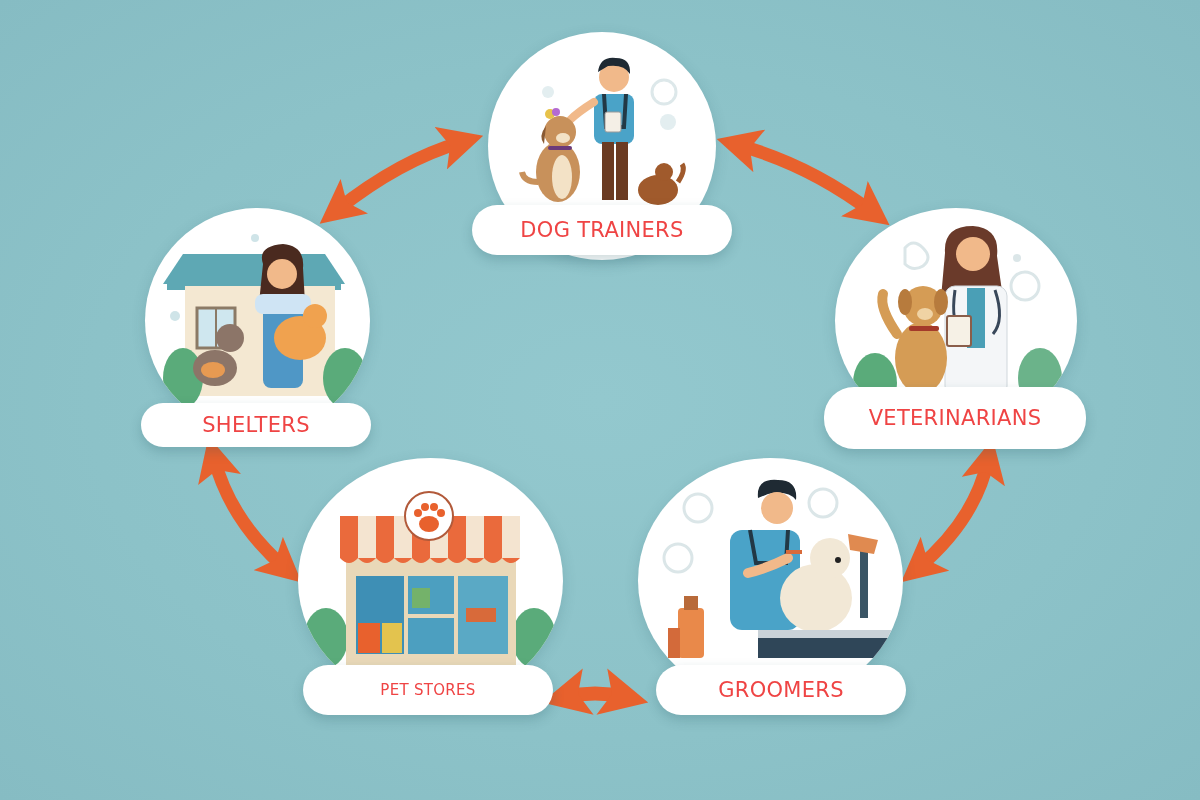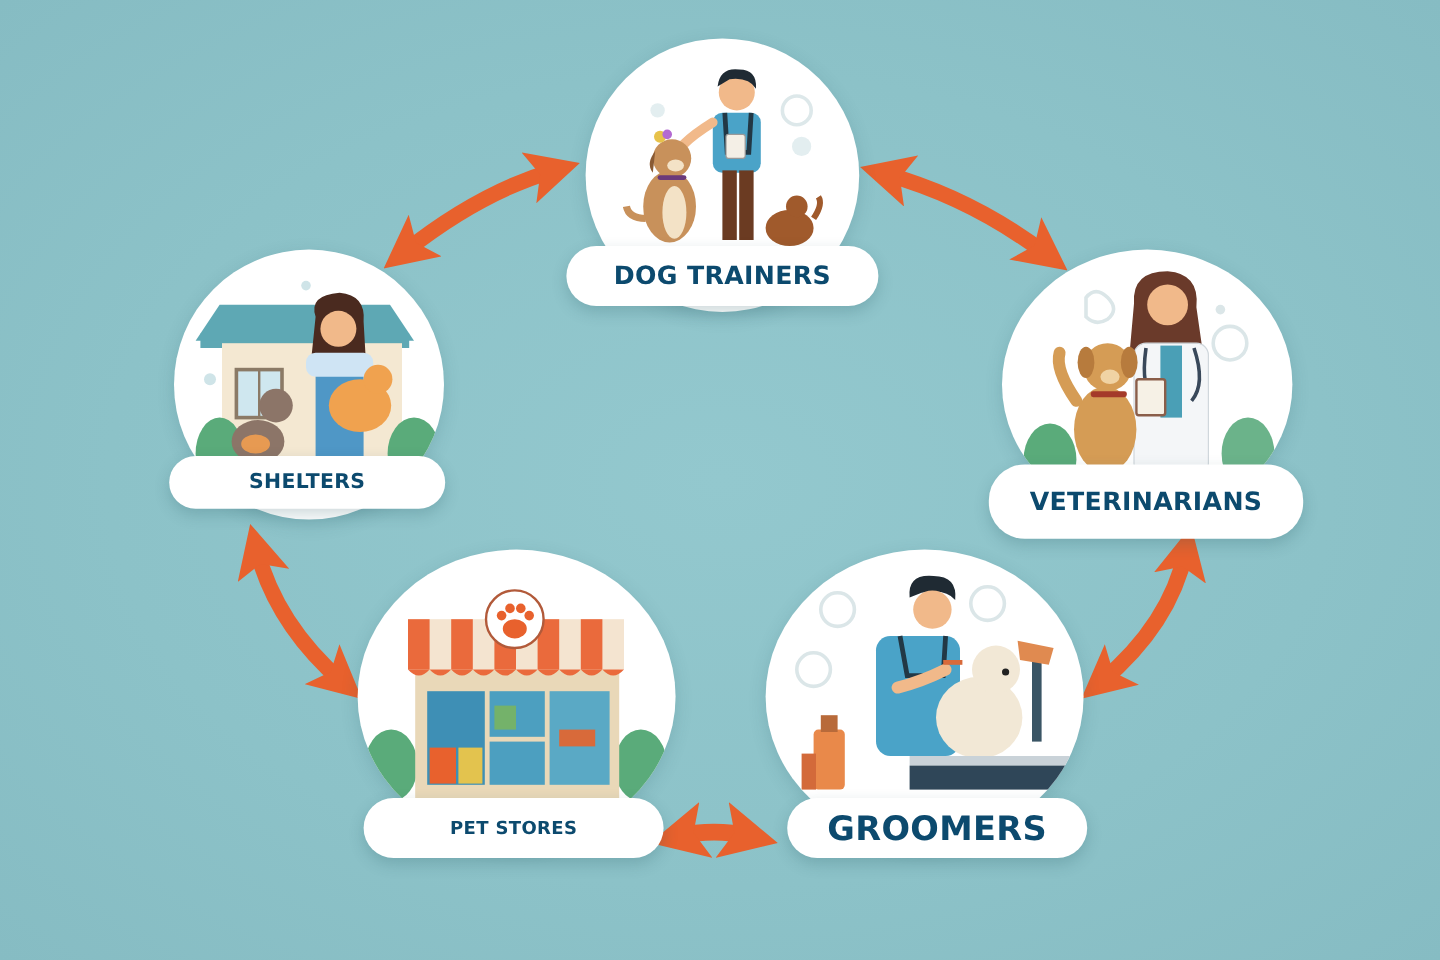--- a/index.html
+++ b/index.html
@@ -12,21 +12,21 @@
   .bubble {
     position:absolute; background:#ffffff; border-radius:50%;
     overflow:hidden;
     box-shadow: 0 4px 14px rgba(40,90,100,0.18);
   }
   .bubble svg { position:absolute; left:0; top:0; width:100%; height:100%; }
   .pill {
     position:absolute; background:#ffffff; border-radius:30px;
     display:flex; align-items:center; justify-content:center;
     box-shadow: 0 5px 12px rgba(30,80,90,0.22);
-    color:#0c4a6e; font-weight:bold; letter-spacing:0.3px;
+    color:#ef4444; font-weight:normal; letter-spacing:0.3px;
     font-family: "DejaVu Sans", sans-serif;
   }
   .arrow { position:absolute; left:0; top:0; width:1200px; height:800px; pointer-events:none; }
   .arrow path { pointer-events:auto; }
 </style>
 </head>
 <body>
 
 <svg class="arrow" viewBox="0 0 1200 800">
   <defs>
@@ -101,21 +101,21 @@
       <rect x="110" y="86" width="56" height="20" rx="8" fill="#cfe4f4"></rect>
 
       <ellipse cx="155" cy="130" rx="26" ry="22" fill="#f0a24f"></ellipse>
       <circle cx="170" cy="108" r="12" fill="#f0a24f"></circle>
 
       <ellipse cx="70" cy="160" rx="22" ry="18" fill="#8c7568"></ellipse>
       <circle cx="85" cy="130" r="14" fill="#8c7568"></circle>
       <ellipse cx="68" cy="162" rx="12" ry="8" fill="#e79a52"></ellipse>
     </svg>
   </div>
-  <div class="pill" style="left:141px; top:380px; width:230px; height:44px; font-size:17px;">SHELTERS</div>
+  <div class="pill" style="left:141px; top:403px; width:230px; height:44px; font-size:21px;">SHELTERS</div>
 </div>
 
 <div class="node">
   <div class="bubble" style="left:835px; top:208px; width:242px; height:225px;">
     <svg viewBox="0 0 242 225">
       <path d="M70,40 q8,-10 18,0 q10,10 0,18 q-10,6 -18,-2 z" fill="none" stroke="#dbe6e8" stroke-width="3"></path>
       <circle cx="190" cy="78" r="14" fill="none" stroke="#dbe6e8" stroke-width="3"></circle>
       <circle cx="182" cy="50" r="4" fill="#dbe6e8"></circle>
 
       <ellipse cx="40" cy="175" rx="22" ry="30" fill="#5aab7a"></ellipse>
@@ -204,14 +204,14 @@
       <path d="M210,76 L240,82 L236,96 L212,92 Z" fill="#e08a50"></path>
 
       <rect x="120" y="172" width="142" height="8" fill="#c9d2d8"></rect>
       <rect x="120" y="180" width="130" height="20" fill="#2f4658"></rect>
 
       <rect x="40" y="150" width="26" height="50" rx="4" fill="#e9894a"></rect>
       <rect x="46" y="138" width="14" height="14" fill="#b86a3a"></rect>
       <rect x="30" y="170" width="12" height="30" fill="#d36a3a"></rect>
     </svg>
   </div>
-  <div class="pill" style="left:656px; top:665px; width:250px; height:50px; font-size:28px;">GROOMERS</div>
+  <div class="pill" style="left:656px; top:665px; width:250px; height:50px; font-size:21px;">GROOMERS</div>
 </div>
 
 </body></html>

